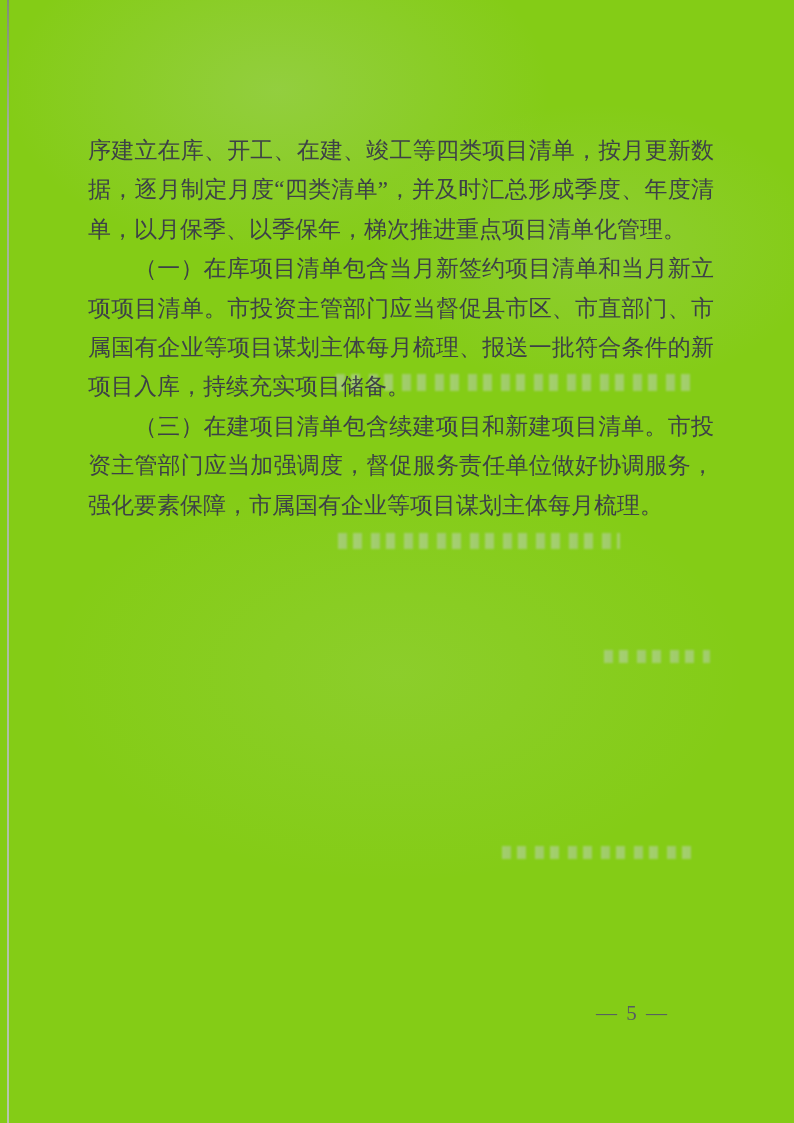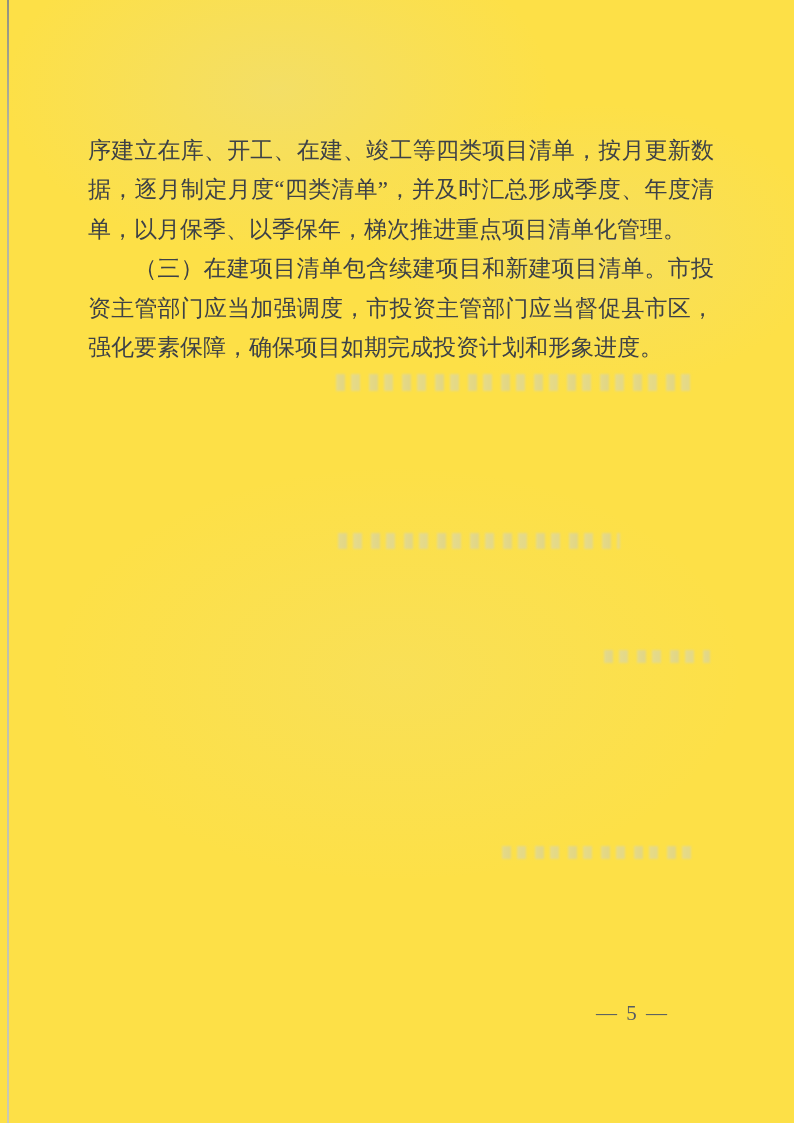--- a/index.html
+++ b/index.html
@@ -4,21 +4,21 @@
 <style>
   html, body {
     margin: 0;
     padding: 0;
     background: #fcfdfd;
   }
   .page {
     position: relative;
     width: 794px;
     height: 1123px;
-    background: #fde047;
+    background: #84cc16;
     overflow: hidden;
     font-family: "Liberation Serif", serif;
   }
   
   .scan-texture {
     position: absolute;
     left: 0; top: 0; right: 0; bottom: 0;
     background-image:
       radial-gradient(ellipse 420px 260px at 35% 8%,  rgba(205,216,224,0.20), transparent 65%),
       radial-gradient(ellipse 380px 240px at 75% 22%, rgba(205,216,222,0.14), transparent 60%),
@@ -87,18 +87,19 @@
   <div class="scan-texture"></div>
   <div class="scan-edge"></div>
 
   <div class="bleed bleed-a"></div>
   <div class="bleed bleed-b"></div>
   <div class="bleed bleed-c"></div>
   <div class="bleed bleed-d"></div>
 
   <main class="content">
     <p class="para continuation">序建立在库、开工、在建、竣工等四类项目清单，按月更新数据，逐月制定月度“四类清单”，并及时汇总形成季度、年度清单，以月保季、以季保年，梯次推进重点项目清单化管理。</p>
-    <p class="para">（三）在建项目清单包含续建项目和新建项目清单。市投资主管部门应当加强调度，市投资主管部门应当督促县市区，强化要素保障，确保项目如期完成投资计划和形象进度。</p>
+    <p class="para">（一）在库项目清单包含当月新签约项目清单和当月新立项项目清单。市投资主管部门应当督促县市区、市直部门、市属国有企业等项目谋划主体每月梳理、报送一批符合条件的新项目入库，持续充实项目储备。</p>
+    <p class="para">（三）在建项目清单包含续建项目和新建项目清单。市投资主管部门应当加强调度，督促服务责任单位做好协调服务，强化要素保障，市属国有企业等项目谋划主体每月梳理。</p>
   </main>
 
   <div class="page-number">— 5 —</div>
 
 </div>
 
 </body></html>

